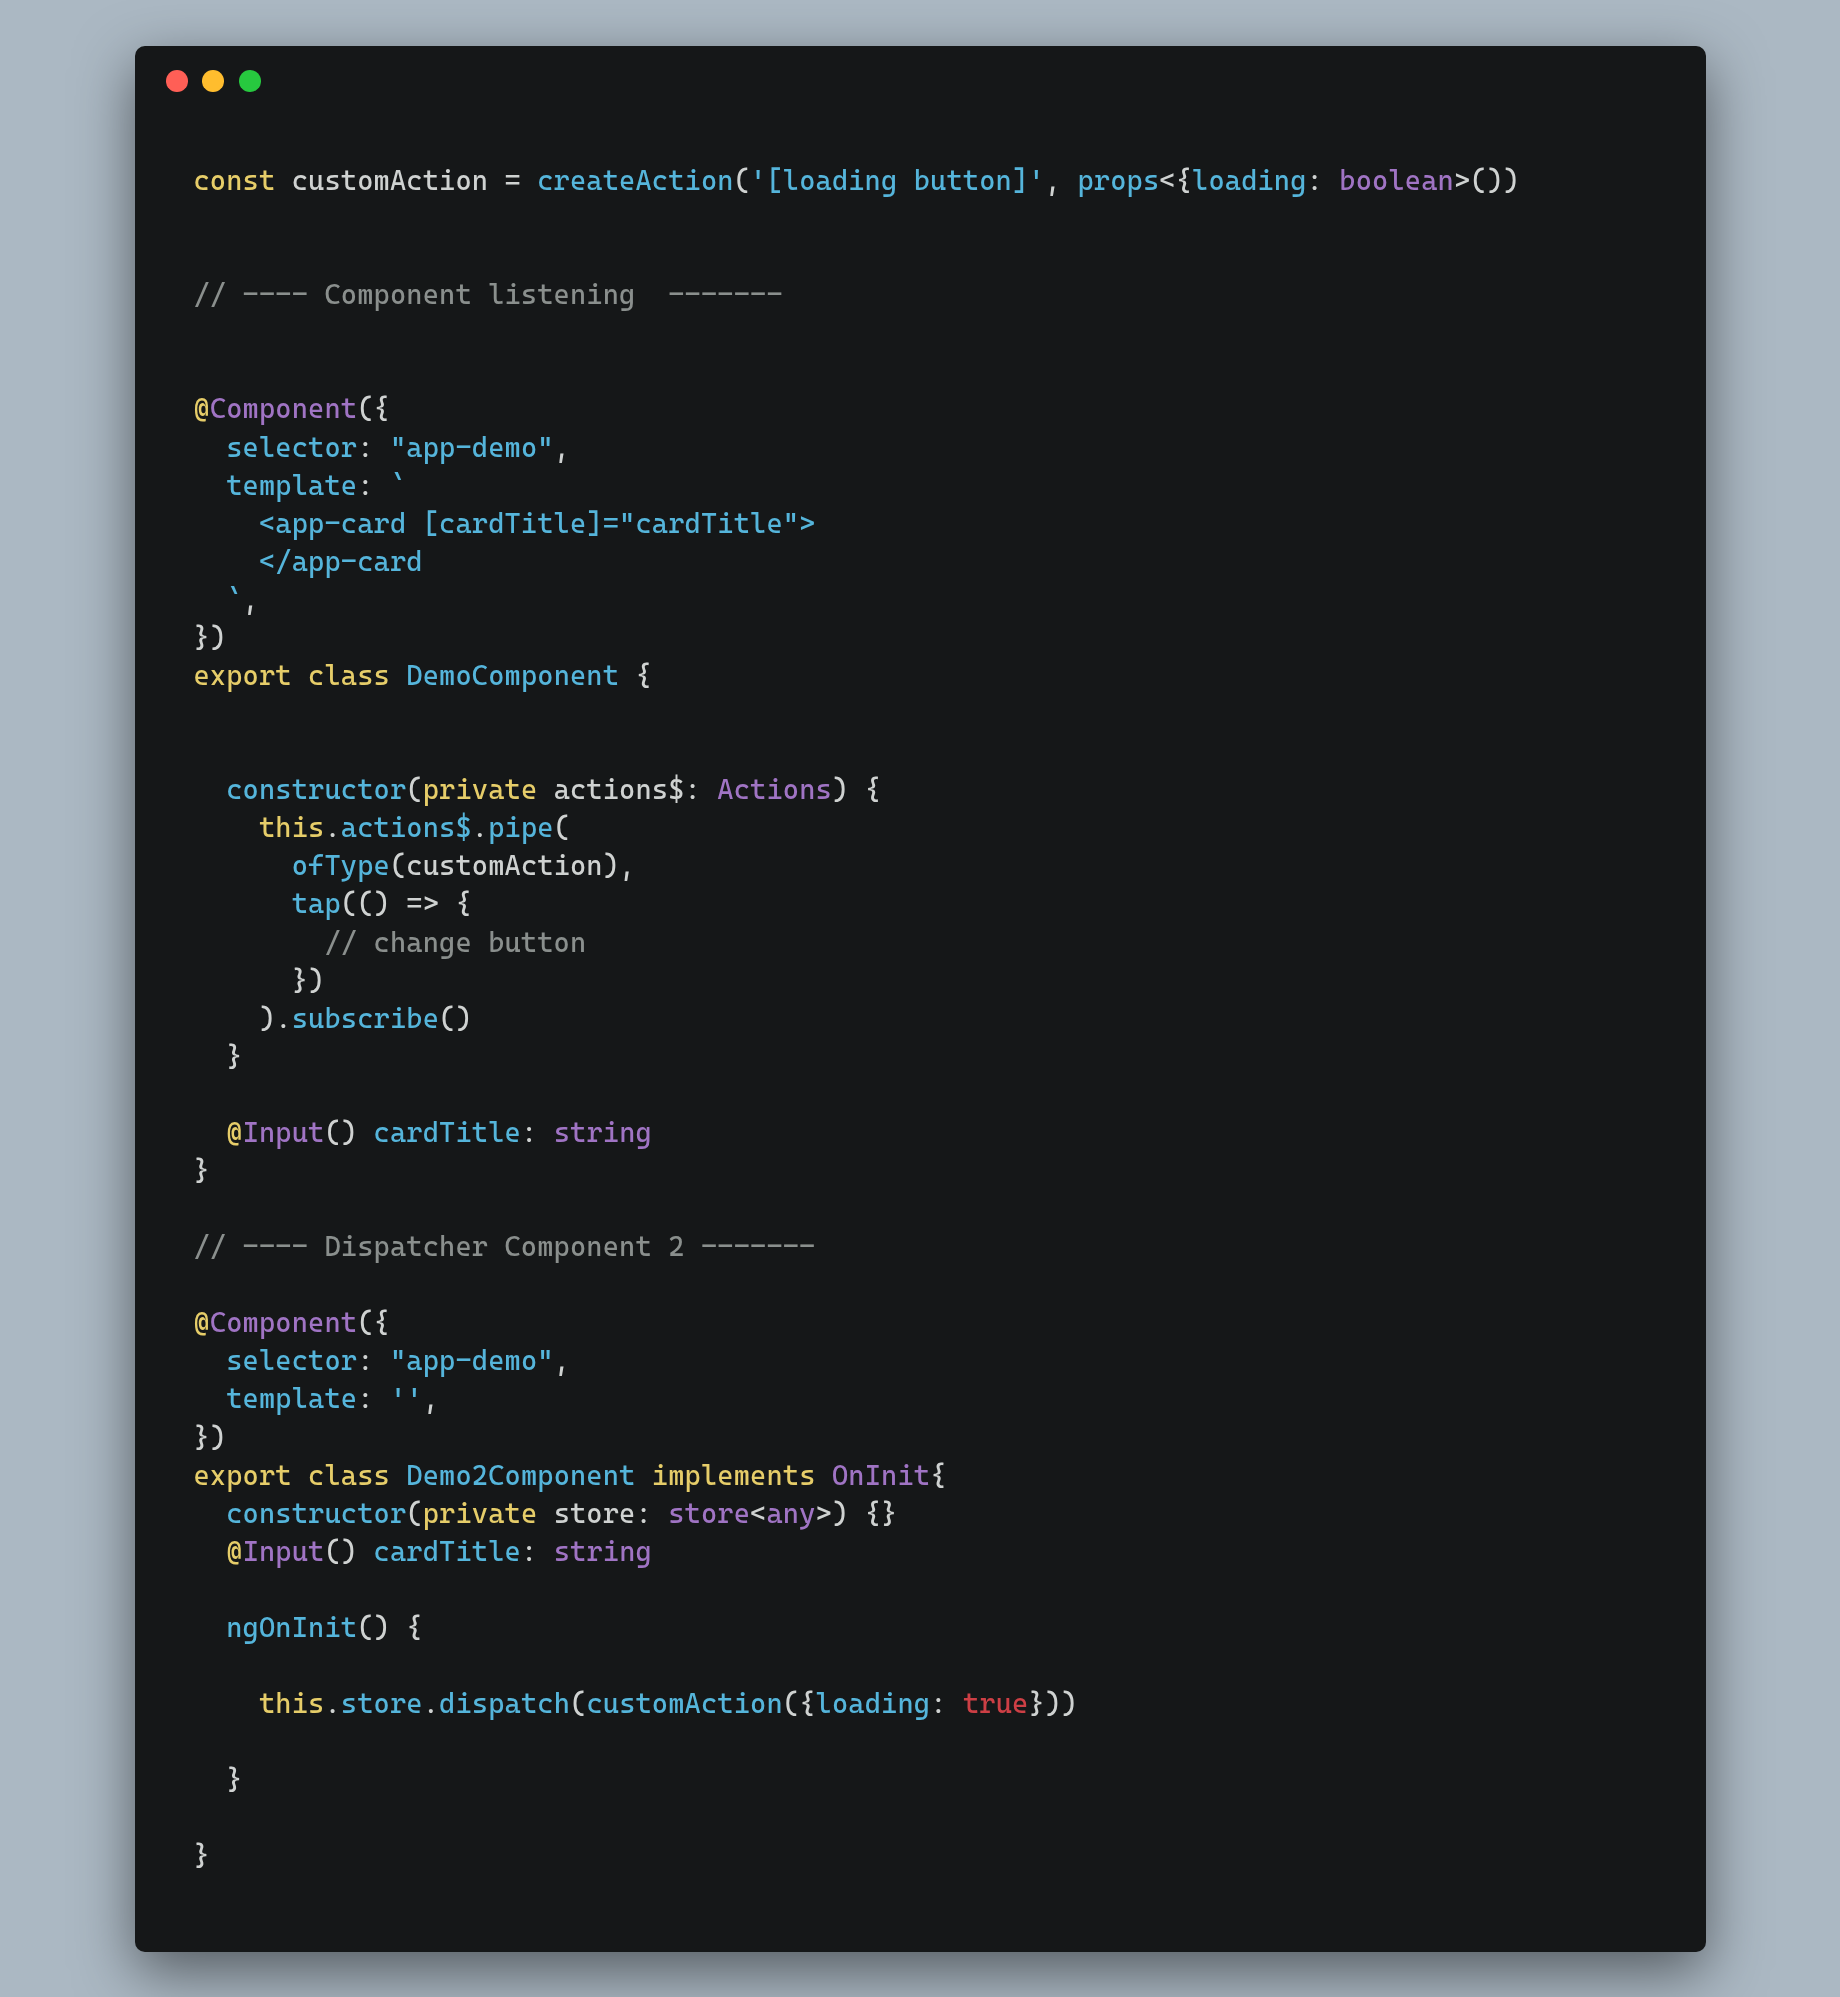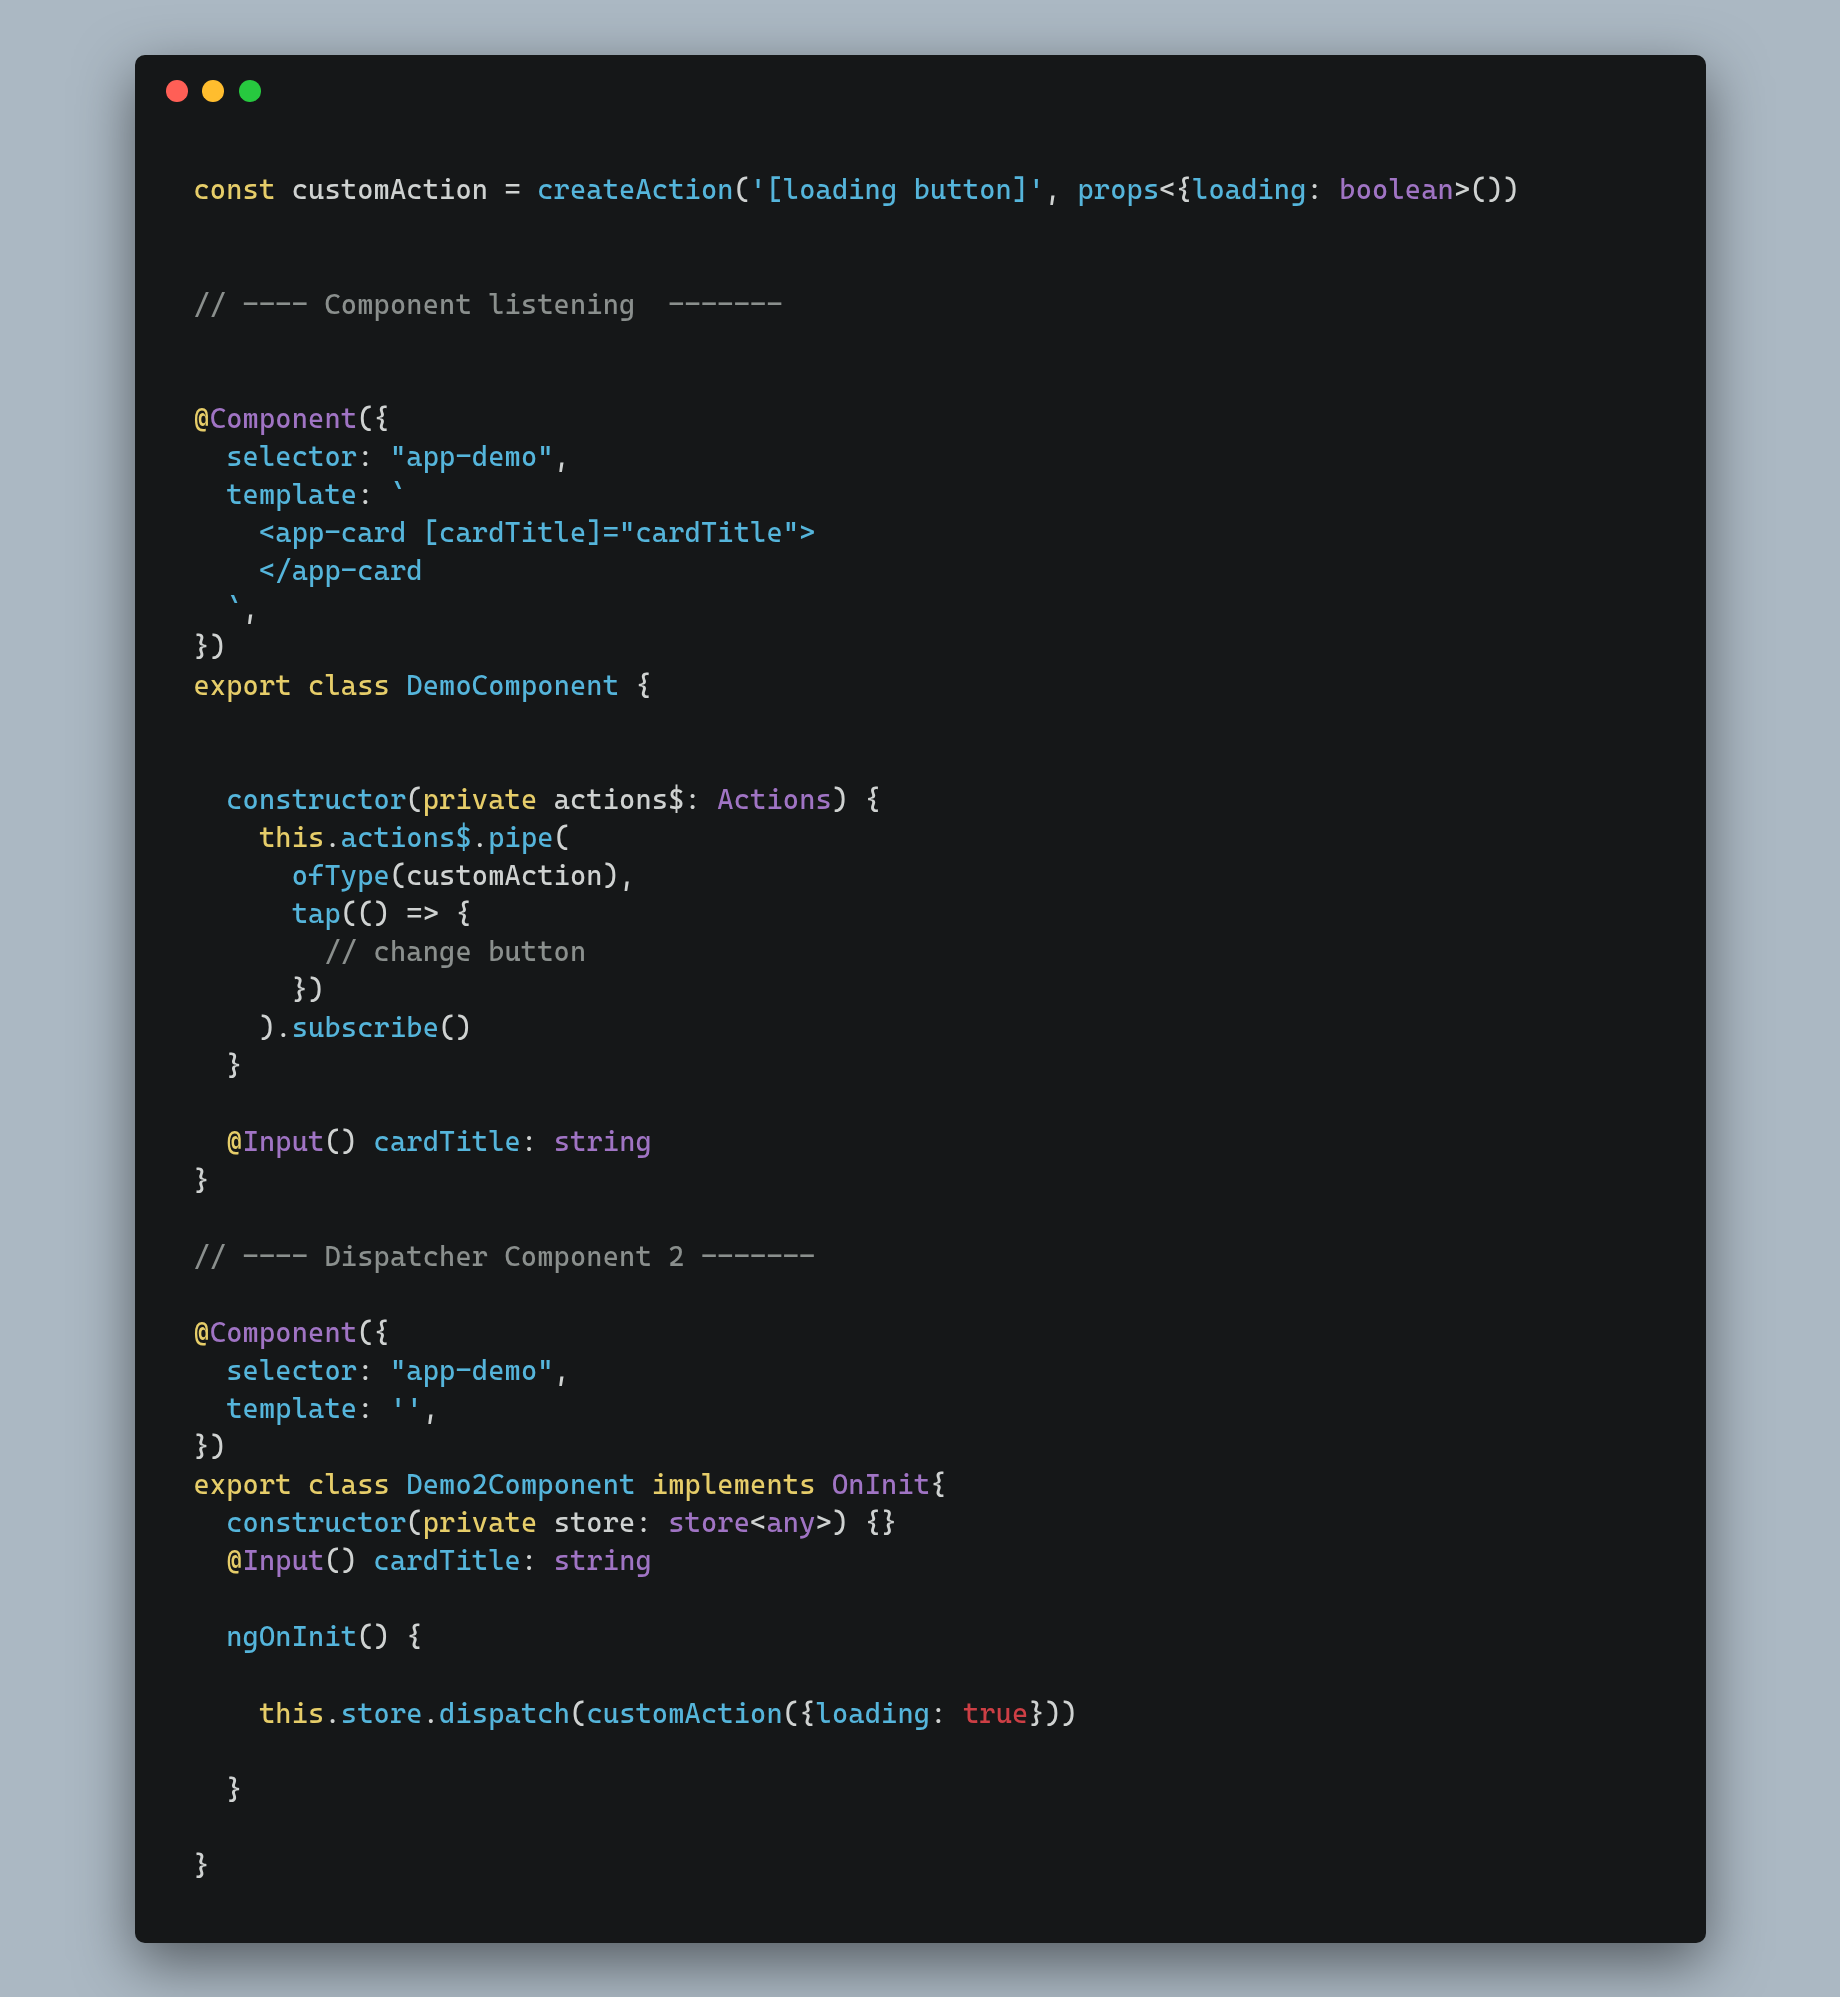--- a/index.html
+++ b/index.html
@@ -10,21 +10,21 @@
     display: flex;
     align-items: center;
     justify-content: center;
     font-family: ui-monospace, "SF Mono", "Monaco", "Cascadia Code", "Roboto Mono", Consolas, "Courier New", monospace;
   }
   .window {
     background: #151718;
     border-radius: 9.9px;
     width: 1571px;
     box-shadow: 0 19.7px 59px rgba(0,0,0,0.5);
-    padding-bottom: 39px;
+    padding-bottom: 58px;
   }
   .titlebar {
     display: flex;
     gap: 14.8px;
     padding: 24.6px 31.5px 9.9px 31.5px;
   }
   .dot {
     width: 21.7px;
     height: 21.7px;
     border-radius: 50%;

